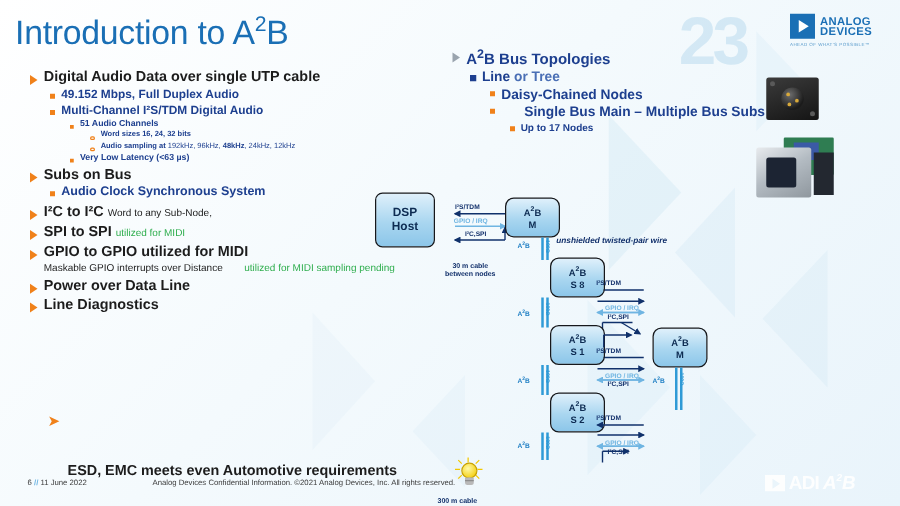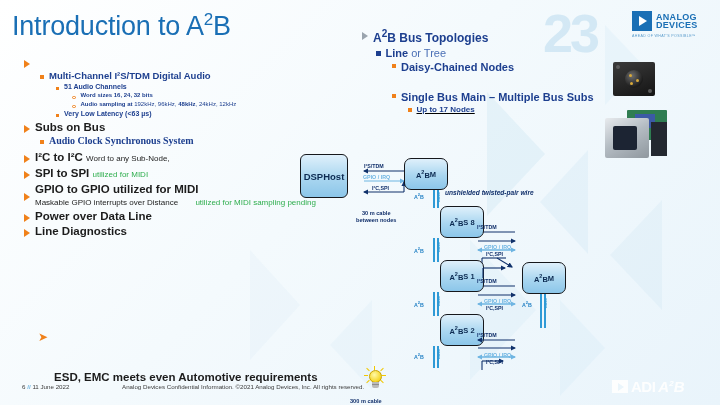--- a/index.html
+++ b/index.html
@@ -72,46 +72,46 @@
   .sq2 { width: 4px; height: 4px; background: #f0811a; margin-top: 5px; }
   
   .sq3 { width: 3px; height: 3px; background: #f0811a; margin-top: 4px; }
   
   .ci4 { width: 3.5px; height: 3.5px; border: 1px solid #f0811a; border-radius: 50%; margin-top: 3.5px; }
   
   .arw { color: #f0811a; font-size: 11px; line-height: 10px; margin-top: 1px; }
 
   .l1 { font-size: 11.5px; font-weight: bold; color: #1c1c1c; }
   .l2 { font-size: 9.5px; font-weight: bold; color: #1d3f8f; }
-  .l2b { font-size: 10px; font-weight: bold; color: #1d3f8f; line-height: 12px; font-family: Liberation Serif, serif; }
+  .l2b { font-size: 10px; font-weight: bold; color: #1d3f8f; line-height: 12px; }
   .l3 { font-size: 7px; font-weight: bold; color: #1d3f8f; }
   .l4 { font-size: 6px; font-weight: bold; color: #1d3f8f; }
   .l4 .nb { font-weight: normal; }
   .sub-note { font-size: 8px; font-weight: normal; color: #1c1c1c; }
   .green-sm { color: #2fae4e; font-weight: normal; font-size: 8px; }
   .ind-l1 { margin-left: 6px; }
   .ind-l2 { margin-left: 22px; }
   .ind-l3 { margin-left: 38px; }
   .ind-l4 { margin-left: 54px; }
 
   .esd-row { position: absolute; left: 38px; top: 331px; display: flex; align-items: flex-start; }
   .esd-row .arw { font-size: 12px; margin-right: 6px; }
   .esd-label { font-size: 11.5px; font-weight: bold; color: #1c1c1c; margin-top: 40px; }
 
   
-  .right-col { position: absolute; left: 362px; top: 28px; width: 250px; }
+  .right-col { position: absolute; left: 362px; top: 38px; width: 250px; }
   .r1 { font-size: 12px; font-weight: bold; color: #1d3f8f; }
   .r2 { font-size: 11px; font-weight: bold; color: #1d3f8f; }
   .r3 { font-size: 11px; font-weight: bold; color: #1d3f8f; }
   .r4 { font-size: 8px; font-weight: bold; color: #1d3f8f; }
   .grey-bul { width:0;height:0;border-top:4px solid transparent;border-bottom:4px solid transparent;border-left:6px solid #9aa4ae; margin-top:4px; }
   .navy-sq { width: 4.5px; height: 4.5px; background: #1d3f8f; margin-top: 4px; }
   .or-sq { width: 4px; height: 4px; background: #f0811a; margin-top: 3px; }
   .or-sq-sm { width: 3.5px; height: 3.5px; background: #f0811a; margin-top: 3px; }
-  .light-navy { color: #4a6fb5; font-weight: normal; }
+  .light-navy { color: #4a6fb5; font-weight: bold; }
 
   
   .xlr {
     position: absolute; left: 613px; top: 62px; width: 42px; height: 34px;
     background: linear-gradient(160deg,#3b3b3b,#141414); border-radius: 2px;
   }
   .xlr .cir {
     position: absolute; left: 12px; top: 8px; width: 18px; height: 18px;
     border-radius: 50%; background: radial-gradient(circle at 38% 32%, #6d6d6d, #1b1b1b 70%);
   }
@@ -136,21 +136,21 @@
     background: #1c2433; border-radius: 2px;
   }
   .rj45 .blk { position: absolute; left: 46px; top: 12px; width: 16px; height: 34px; background: #232830; }
 
   
   .diagram { position: absolute; left: 300px; top: 150px; width: 300px; height: 180px; }
   .node {
     position: absolute;
     background: linear-gradient(180deg,#dff0fb 0%,#a9d6f0 55%,#8cc6e9 100%);
     border: 1.4px solid #16181c; border-radius: 7px;
-    display: flex; flex-direction: row; align-items: center; justify-content: center;
+    display: flex; flex-direction: column; align-items: center; justify-content: center;
     color: #0d2b52; font-weight: bold; font-size: 7.5px; line-height: 9px;
   }
   .node.host { border-radius: 6px; font-size: 9.5px; line-height: 11px; }
   .node sup { font-size: 5.5px; vertical-align: super; }
   .lbl { position: absolute; font-size: 5.3px; font-weight: bold; color: #12306b; white-space: nowrap; }
   .lbl.sky { color: #6fb5e2; }
   .lbl.blue { color: #1f7fc4; }
   .lbl.ital { font-style: italic; font-weight: bold; font-size: 6.6px; color: #12306b; }
   .lbl sup { font-size: 4px; vertical-align: super; }
   .lbl.vert {
@@ -209,22 +209,27 @@
       <span class="w1">ANALOG</span>
       <span class="w2">DEVICES</span>
     </span>
   </div>
   <div class="adi-tag">AHEAD OF WHAT'S POSSIBLE™</div>
 
   <div class="left-col">
 
     <div class="row ind-l1">
       <span class="bl tri1"></span>
-    </div>
-
+      <span class="l1">Digital Audio Data over single UTP cable</span>
+    </div>
+
+    <div class="row ind-l2">
+      <span class="bl sq2"></span>
+      <span class="l2">49.152 Mbps, Full Duplex Audio</span>
+    </div>
 
     <div class="row ind-l2">
       <span class="bl sq2"></span>
       <span class="l2">Multi-Channel I²S/TDM Digital Audio</span>
     </div>
 
     <div class="row ind-l3">
       <span class="bl sq3"></span>
       <span class="l3">51 Audio Channels</span>
     </div>
@@ -257,21 +262,21 @@
     <div class="row ind-l1" style="margin-top:4px;">
       <span class="bl tri1"></span>
       <span class="l1"><span>I²C to I²C</span> <span class="sub-note">Word to any Sub-Node,</span></span>
     </div>
 
     <div class="row ind-l1" style="margin-top:4px;">
       <span class="bl tri1"></span>
       <span class="l1"><span>SPI to SPI</span> <span class="green-sm">utilized for MIDI</span></span>
     </div>
 
-    <div class="row ind-l1" style="margin-top:4px;align-items:center;">
+    <div class="row ind-l1" style="margin-top:4px;">
       <span class="bl tri1"></span>
       <span class="l1">
         <span>GPIO to GPIO utilized for MIDI</span><br>
         <span class="sub-note">Maskable GPIO interrupts over Distance</span>
         <span class="green-sm" style="margin-left:14px;">utilized for MIDI sampling pending</span>
       </span>
     </div>
 
     <div class="row ind-l1" style="margin-top:3px;">
       <span class="bl tri1"></span>
@@ -300,26 +305,26 @@
     <div class="row" style="margin-left:14px;margin-top:2px;">
       <span class="bl navy-sq"></span>
       <span class="r2"><span>Line</span><span class="light-navy"> or Tree</span></span>
     </div>
 
     <div class="row" style="margin-left:30px;margin-top:2px;">
       <span class="bl or-sq"></span>
       <span class="r3">Daisy-Chained Nodes</span>
     </div>
 
-    <div class="row" style="margin-left:30px;margin-top:18px;">
+    <div class="row" style="margin-left:30px;margin-top:2px;justify-content:space-between;">
       <span class="bl or-sq"></span>
       <span class="r3">Single Bus Main – Multiple Bus Subs</span>
     </div>
 
-    <div class="row" style="margin-left:46px;margin-top:2px;text-decoration:underline;">
+    <div class="row" style="margin-left:46px;margin-top:2px;">
       <span class="bl or-sq-sm"></span>
       <span class="r4">Up to 17 Nodes</span>
     </div>
   </div>
 
   <div class="xlr">
     <span class="cir"></span>
     <span class="pin p1"></span>
     <span class="pin p2"></span>
     <span class="pin p3"></span>

